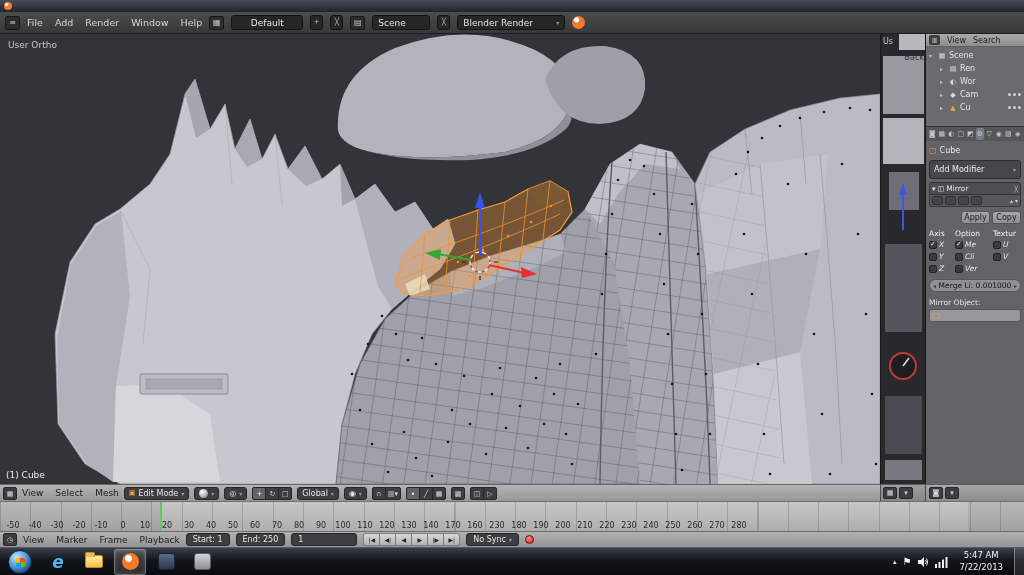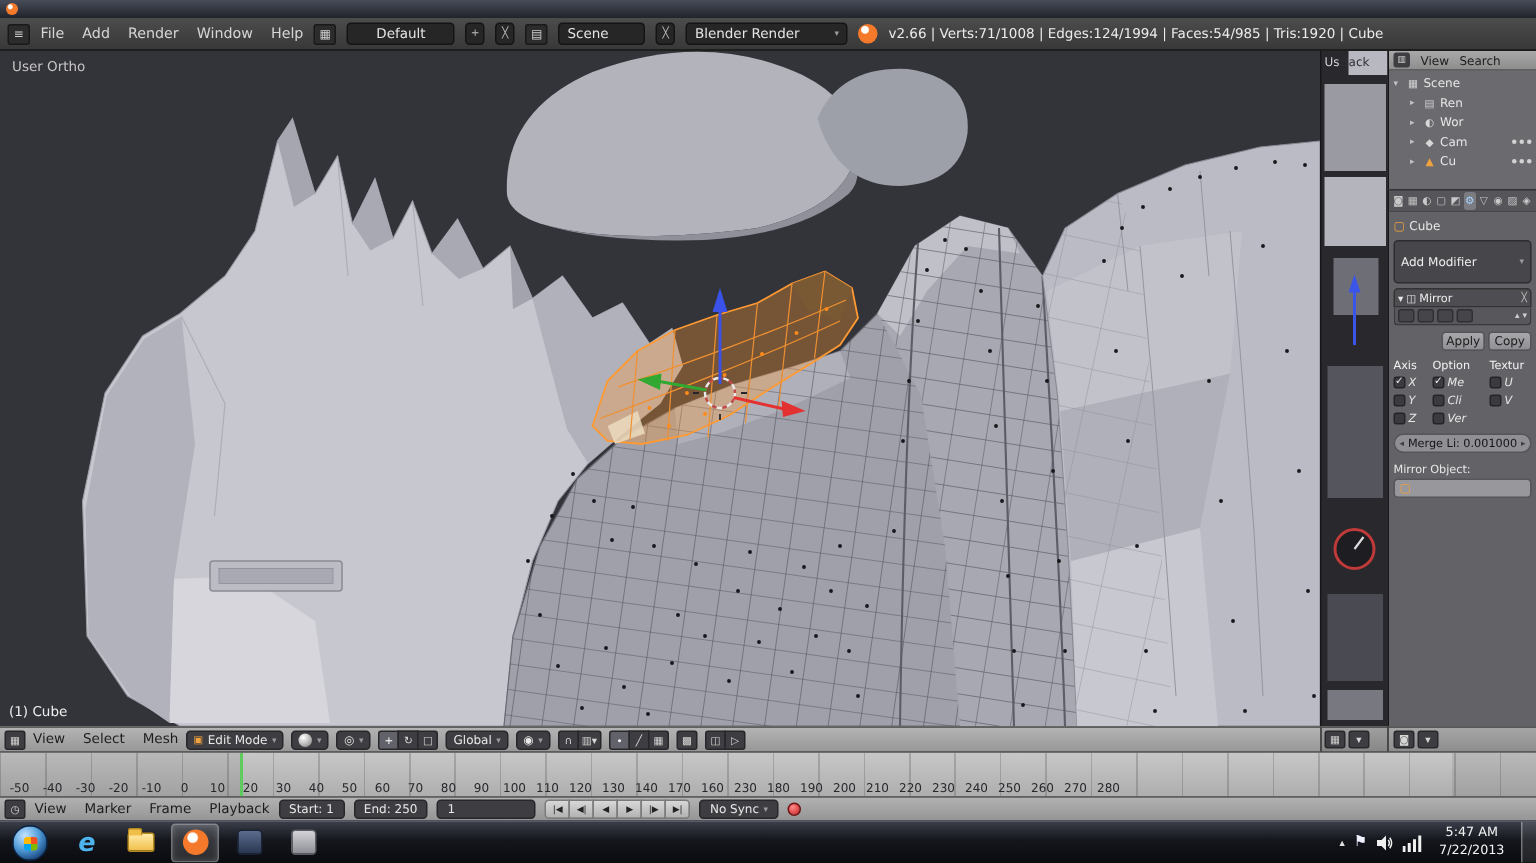--- a/index.html
+++ b/index.html
@@ -38,21 +38,21 @@
     background:#701a75; overflow:hidden; }
   #viewport svg { position:absolute; left:0; top:0; }
   .vlabel { position:absolute; left:8px; top:6px; color:#c6c6c6; font-size:9px; }
   .olabel { position:absolute; left:6px; bottom:4px; color:#efefef; font-size:9px; }
 
   
   #strip { position:absolute; left:880px; top:34px; width:45px; height:450px;
     background:#28282d; border-left:1px solid #17171b; overflow:hidden; }
   .slabel { position:absolute; top:3px; font-size:8px; }
   .slabel.l { left:2px; color:#cfcfcf; }
-  .slabel.r { right:12px; color:#2e2e34; }
+  .slabel.r { right:1px; color:#2e2e34;margin-top:16px; }
   #stripheader { position:absolute; left:880px; top:484px; width:45px; height:17px;
     background:linear-gradient(#9f9f9f,#878787); border-top:1px solid #5c5c5c; border-left:1px solid #4a4a4a;
     display:flex; align-items:center; gap:2px; padding:0 2px; }
   .shicon { width:14px; height:12px; background:#3e3e42; border:1px solid #28282c; border-radius:2px;
     color:#d6d6d6; font-size:7px; text-align:center; line-height:11px; }
 
   
   #outliner { position:absolute; left:925px; top:34px; width:99px; height:92px; background:#6a6a6f;
     border-left:1px solid #17171b; }
   .oheader { height:13px; background:linear-gradient(#a9a9a9,#8e8e8e); border-bottom:1px solid #5f5f5f;
@@ -70,21 +70,21 @@
 
   
   #ptabs { position:absolute; left:925px; top:126px; width:99px; height:15px; background:#56565a;
     border-top:1px solid #333; border-left:1px solid #17171b; display:flex; gap:1px; align-items:center; padding:0 2px; }
   .ptab { width:9px; height:12px; color:#c8c8c8; font-size:7px; text-align:center; line-height:12px; }
   .ptab:nth-child(6) { background:#7b7b82; border-radius:2px; color:#a8d4ff; }
   #props { position:absolute; left:925px; top:141px; width:99px; height:343px; background:#636367;
     border-left:1px solid #17171b; color:#e6e6e6; font-size:8px; padding:3px; }
   .brow { display:flex; align-items:center; gap:3px; height:13px; }
   .picon { font-size:8px; color:#f0a23c; }
-  .addmod { height:29px; background:#47474b; border:1px solid #2d2d31; border-radius:3px;
+  .addmod { height:19px; background:#47474b; border:1px solid #2d2d31; border-radius:3px;
     display:flex; align-items:center; padding:0 4px; margin:3px 0; color:#ededed; }
   .modhead { height:13px; background:#4d4d52; border:1px solid #333; border-radius:3px 3px 0 0;
     display:flex; align-items:center; gap:2px; padding:0 2px; font-size:7px; }
   .mh-name { font-size:7.5px; color:#ececec; }
   .mh-x { margin-left:auto; font-size:6px; color:#c9c9c9; }
   .modtoggles { height:12px; background:#57575c; border:1px solid #3a3a3e; border-top:none;
     border-radius:0 0 3px 3px; display:flex; gap:2px; align-items:center; padding:0 2px; margin-bottom:4px; }
   .mtbox { width:11px; height:9px; background:#46464a; border:1px solid #303034; border-radius:2px; }
   .mtarr { font-size:6px; color:#cfcfcf; margin-left:auto; }
   .btnrow { display:flex; gap:2px;padding-left:32px; }
@@ -208,21 +208,20 @@
   <span class="ibicon">▤</span>
   <div class="field w60">
     <span>Scene</span>
   </div>
   <span class="xbtn">╳</span>
   <div class="field w110">
     <span>Blender Render</span>
     <span class="darr">▾</span>
   </div>
   <span class="blogo big"></span>
-  <span class="stats">v2.66 | Verts:71/1008 | Edges:124/1994 | Faces:54/985 | Tris:1920 | Cube</span>
 </div>
 
 <div id="viewport">
   <svg width="880" height="450" viewBox="0 0 880 450">
     <defs>
       <pattern id="wireA" width="21" height="17" patternUnits="userSpaceOnUse" patternTransform="rotate(8)">
         <path d="M0 0H21M0 0V17" stroke="#4e4e58" stroke-width="0.8" fill="none"></path>
       </pattern>
       <pattern id="wireB" width="17" height="23" patternUnits="userSpaceOnUse" patternTransform="rotate(99)">
         <path d="M0 0H17M0 0V23" stroke="#4a4a54" stroke-width="0.8" fill="none"></path>

